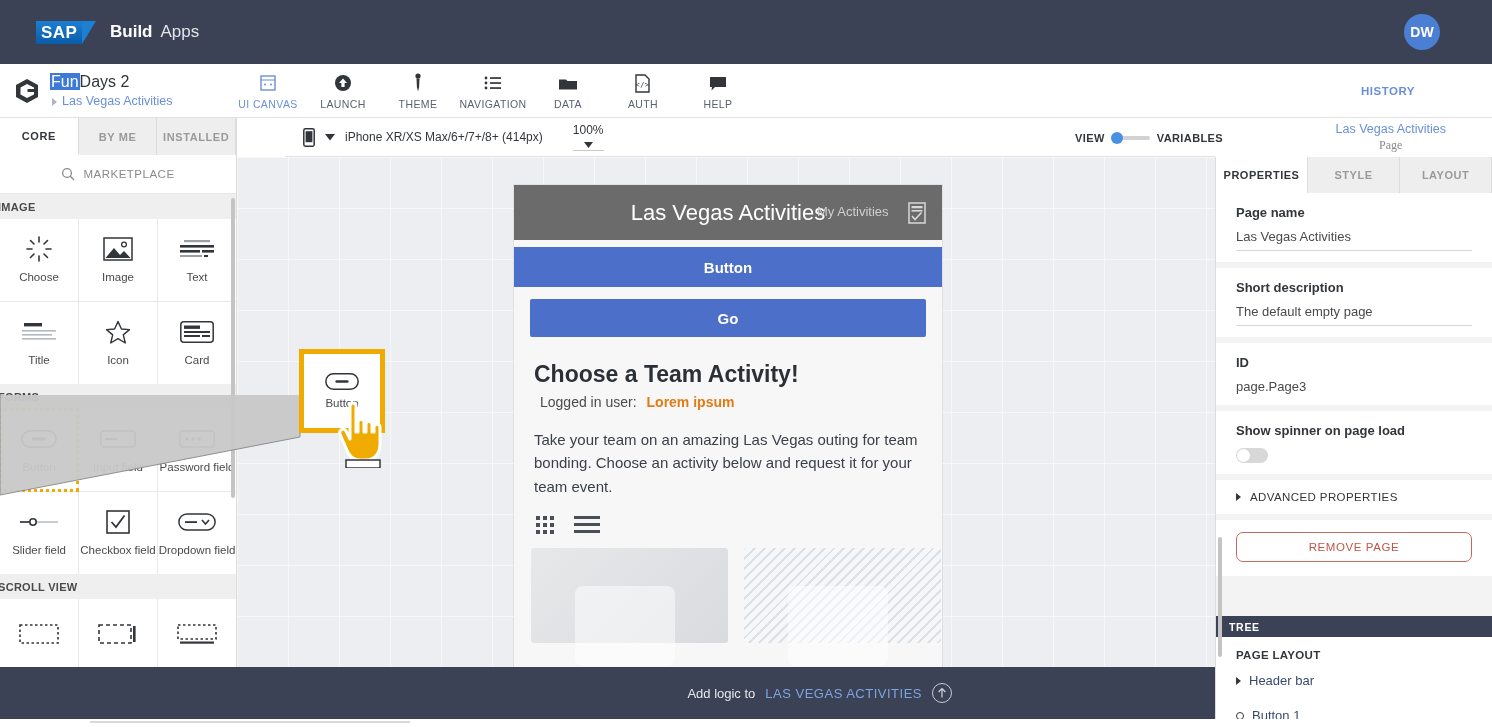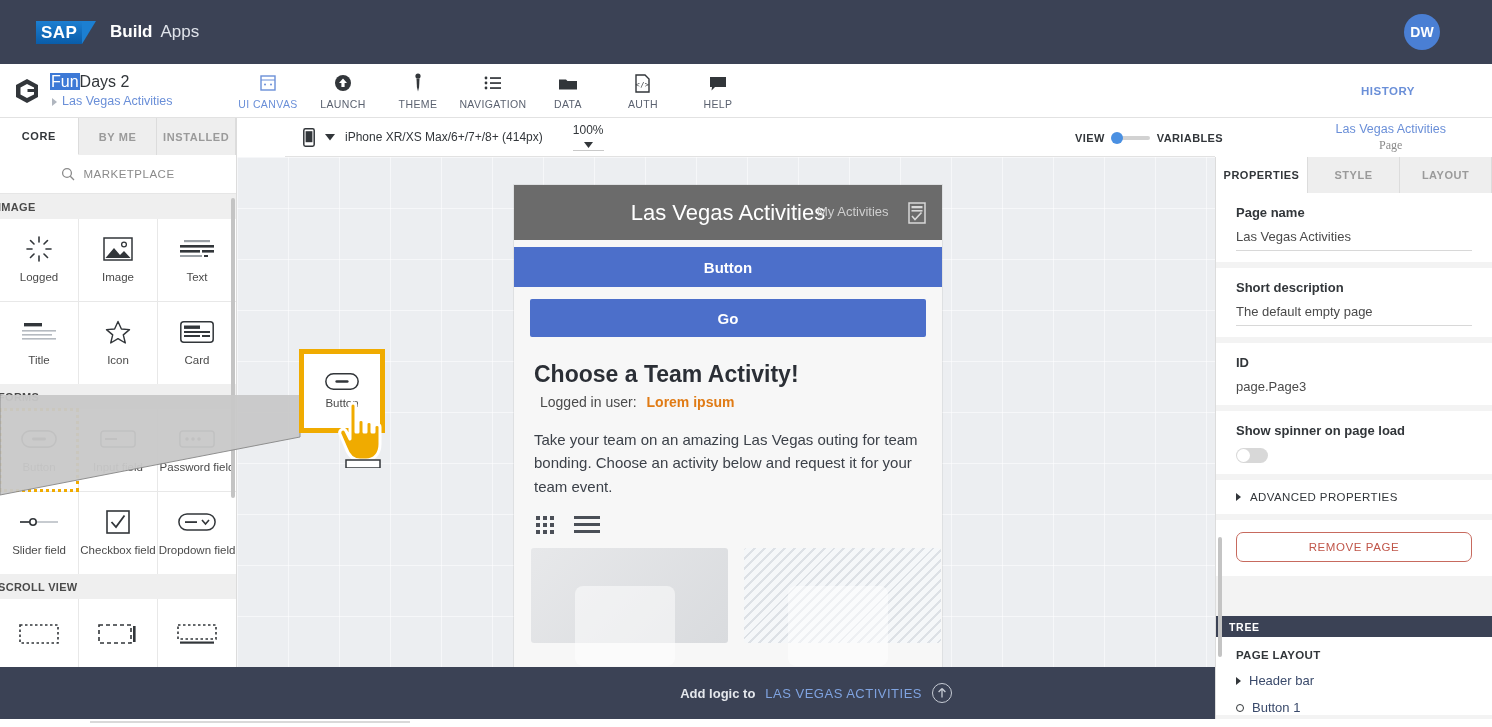--- a/index.html
+++ b/index.html
@@ -205,31 +205,31 @@
   }
   .rp-gap { height: 40px; background: #f3f3f3; }
   .rp-treehdr {
     background: #3b4255; color: #fff; height: 21px; display: flex; align-items: center;
     padding-left: 13px; font-size: 10.5px; font-weight: bold; letter-spacing: .7px;
   }
   .rp-treebody { background: #fff; padding: 12px 0 0 20px; }
   .rp-tree-1 { font-size: 11.5px; font-weight: bold; color: #32363a; letter-spacing: .3px; }
   .rp-tree-2 { font-size: 13px; color: #3a4a6b; margin-top: 12px; display: flex; align-items: center; gap: 8px; }
   .rp-tree-2:before { content:''; border-left: 5px solid #32363a; border-top: 4px solid transparent; border-bottom: 4px solid transparent; }
-  .rp-tree-3 { font-size: 13px; color: #3a4a6b; margin-top: 12px; display: flex; align-items: center; gap: 8px; }
+  .rp-tree-3 { font-size: 13px; color: #3a4a6b; margin-top: 20px; display: flex; align-items: center; gap: 8px; }
   .rp-tree-3:before { content:''; width:6px; height:6px; border:1px solid #32363a; border-radius:50%; }
   .rp-scroll { position:absolute; left:2px; top:380px; width:4px; height:120px; background:#c4c4c4; border-radius:2px;}
 
   
   .bottombar {
     position: absolute; top: 667px; left: 0; width: 1215px; height: 52px;
     background: #3b4255; display: flex; align-items: center; justify-content: flex-end;
     padding-right: 263px; gap: 10px;
   }
-  .bb-txt { color: #e4e7ec; font-size: 13px; font-weight: bold; }
+  .bb-txt { color: #e4e7ec; font-size: 13px; }
   .bb-link { color: #7fa3e0; font-size: 13px; letter-spacing: .5px; }
   .bb-circ {
     width: 20px; height: 20px; border: 1.5px solid #c6cbd4; border-radius: 50%;
     display: flex; align-items: center; justify-content: center;
   }
   .bottom-edge { position:absolute; top:719px; left:0; width:1492px; height:8px; background:#fff; }
   .bottom-edge .seam { position:absolute; top:2px; left:90px; width:320px; height:2px; background:#d9d9d9; }
 
   
   .dragtrail {
@@ -370,21 +370,21 @@
             <line x1="14" y1="2" x2="14" y2="7"></line>
               <line x1="14" y1="21" x2="14" y2="26"></line>
             <line x1="2" y1="14" x2="7" y2="14"></line>
               <line x1="21" y1="14" x2="26" y2="14"></line>
             <line x1="5.5" y1="5.5" x2="9" y2="9"></line>
               <line x1="19" y1="19" x2="22.5" y2="22.5"></line>
             <line x1="22.5" y1="5.5" x2="19" y2="9"></line>
               <line x1="9" y1="19" x2="5.5" y2="22.5"></line>
           </svg>
         </span>
-        <span class="lbl">Logged</span>
+        <span class="lbl">Choose</span>
       </div>
       <div class="lp-cell">
         <span class="ico">
           <svg class="svgico" width="30" height="24" viewBox="0 0 30 24">
               <rect x="1" y="1" width="28" height="22" fill="none" stroke="#32363a" stroke-width="1.5"></rect>
               <circle cx="21" cy="7.5" r="2.4" fill="none" stroke="#32363a" stroke-width="1.3"></circle>
               <path d="M2.5 21 L11 11 L17 18 L21 14 L27.5 21 Z" fill="#32363a"></path>
             </svg>
         </span>
         <span class="lbl">Image</span>

